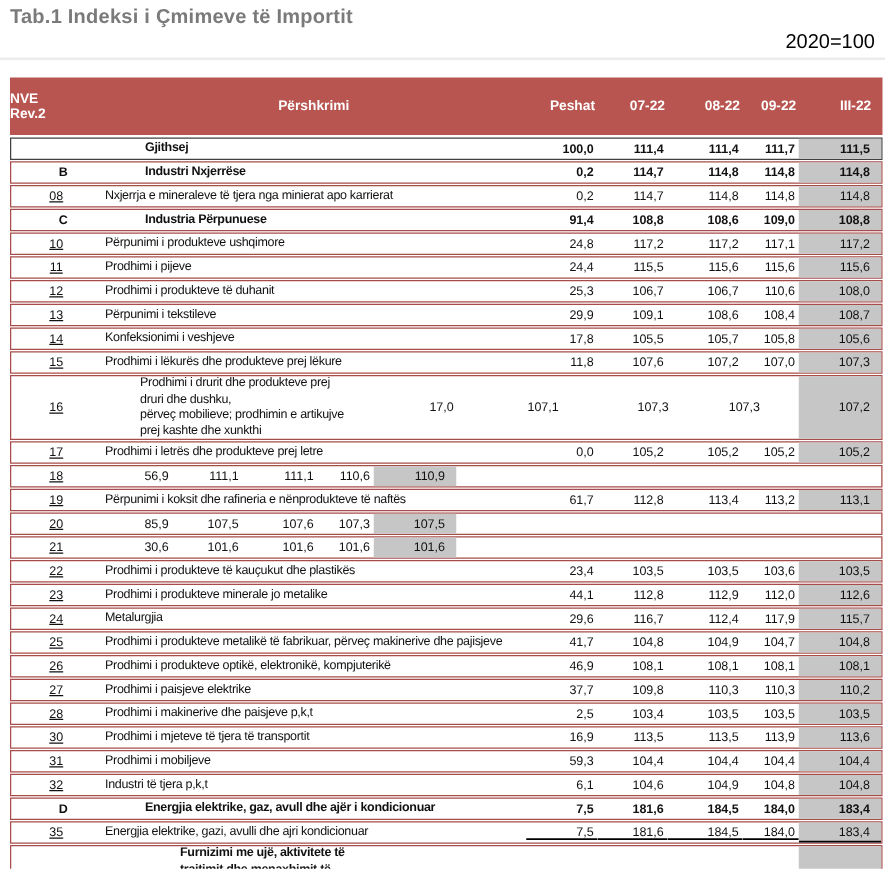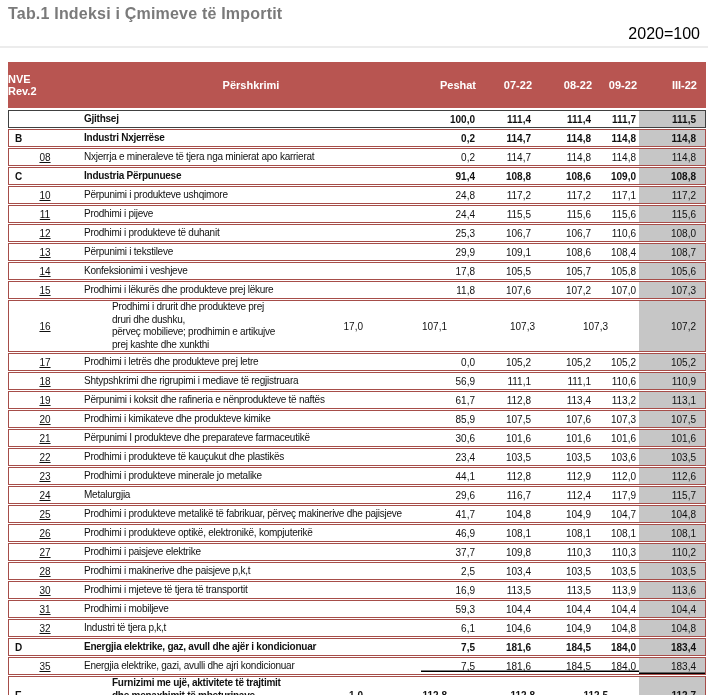--- a/index.html
+++ b/index.html
@@ -30,21 +30,21 @@
   .c-m1{width:56px;}
   .c-m2{width:60px;}
   .c-m3{width:45px;}
   .c-q{width:66px;padding-right:9px;}
   .row{
     box-sizing:border-box;display:flex;align-items:center;min-height:18px;
     border:1px solid var(--row-border,#a64d49);margin-top:1px;background:#fff;
     font-size:10px;color:#111;
   }
   .row.dark{border-color:var(--dark-border,#404040);}
-  .row.bold{font-weight:bold;}
+  .row.bold{font-weight:bold;padding-left:32px;}
   .row.tall{min-height:31px;gap:28px;}
   .row .c-desc{white-space:nowrap;letter-spacing:-0.25px;line-height:12.5px;}
   .row.tall .c-desc{white-space:pre-line;}
   .row .c-q{
     background:var(--gray-col,#c6c6c6);align-self:stretch;
     display:flex;align-items:center;justify-content:flex-end;
   }
   .row.blackline .c-num{box-shadow:inset 0 -1.5px 0 #000;}
   .c-code.letter{padding-left:6px;text-align:left;}
   .c-code.center{text-align:center;text-decoration:underline;}
@@ -188,51 +188,48 @@
     <div class="cell c-desc">Prodhimi i letrës dhe produkteve prej letre</div>
     <div class="cell c-num c-peshat">0,0</div>
     <div class="cell c-num c-m1">105,2</div>
     <div class="cell c-num c-m2">105,2</div>
     <div class="cell c-num c-m3">105,2</div>
     <div class="cell c-num c-q">105,2</div>
   </div>
 
   <div class="row">
     <div class="cell c-code center">18</div>
-    <div class="cell c-desc">Shtypshkrimi dhe rigrupimi i mediave të regjistruara</div>
     <div class="cell c-num c-peshat">56,9</div>
     <div class="cell c-num c-m1">111,1</div>
     <div class="cell c-num c-m2">111,1</div>
     <div class="cell c-num c-m3">110,6</div>
     <div class="cell c-num c-q">110,9</div>
   </div>
 
   <div class="row">
     <div class="cell c-code center">19</div>
     <div class="cell c-desc">Përpunimi i koksit dhe rafineria e nënprodukteve të naftës</div>
     <div class="cell c-num c-peshat">61,7</div>
     <div class="cell c-num c-m1">112,8</div>
     <div class="cell c-num c-m2">113,4</div>
     <div class="cell c-num c-m3">113,2</div>
     <div class="cell c-num c-q">113,1</div>
   </div>
 
   <div class="row">
     <div class="cell c-code center">20</div>
-    <div class="cell c-desc">Prodhimi i kimikateve dhe produkteve kimike</div>
     <div class="cell c-num c-peshat">85,9</div>
     <div class="cell c-num c-m1">107,5</div>
     <div class="cell c-num c-m2">107,6</div>
     <div class="cell c-num c-m3">107,3</div>
     <div class="cell c-num c-q">107,5</div>
   </div>
 
   <div class="row">
     <div class="cell c-code center">21</div>
-    <div class="cell c-desc">Përpunimi I produkteve dhe preparateve farmaceutikë</div>
     <div class="cell c-num c-peshat">30,6</div>
     <div class="cell c-num c-m1">101,6</div>
     <div class="cell c-num c-m2">101,6</div>
     <div class="cell c-num c-m3">101,6</div>
     <div class="cell c-num c-q">101,6</div>
   </div>
 
   <div class="row">
     <div class="cell c-code center">22</div>
     <div class="cell c-desc">Prodhimi i produkteve të kauçukut dhe plastikës</div>

